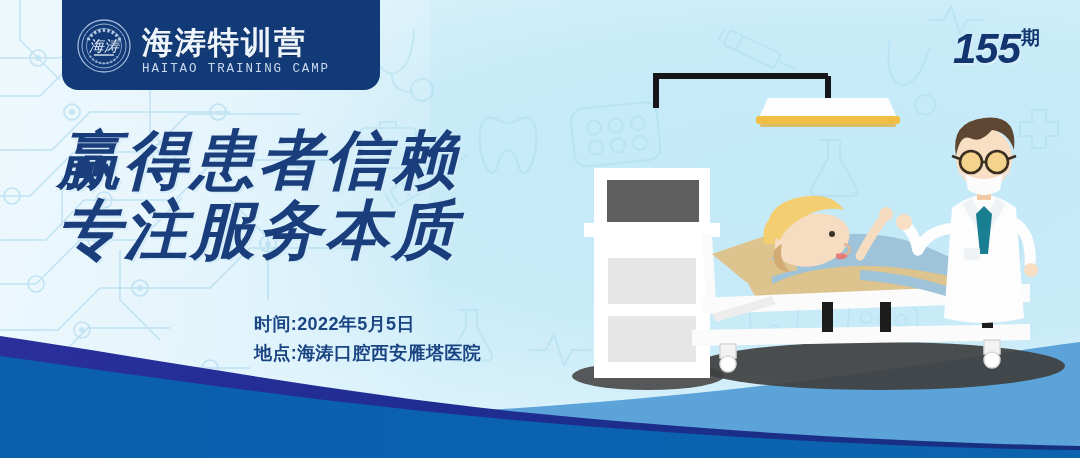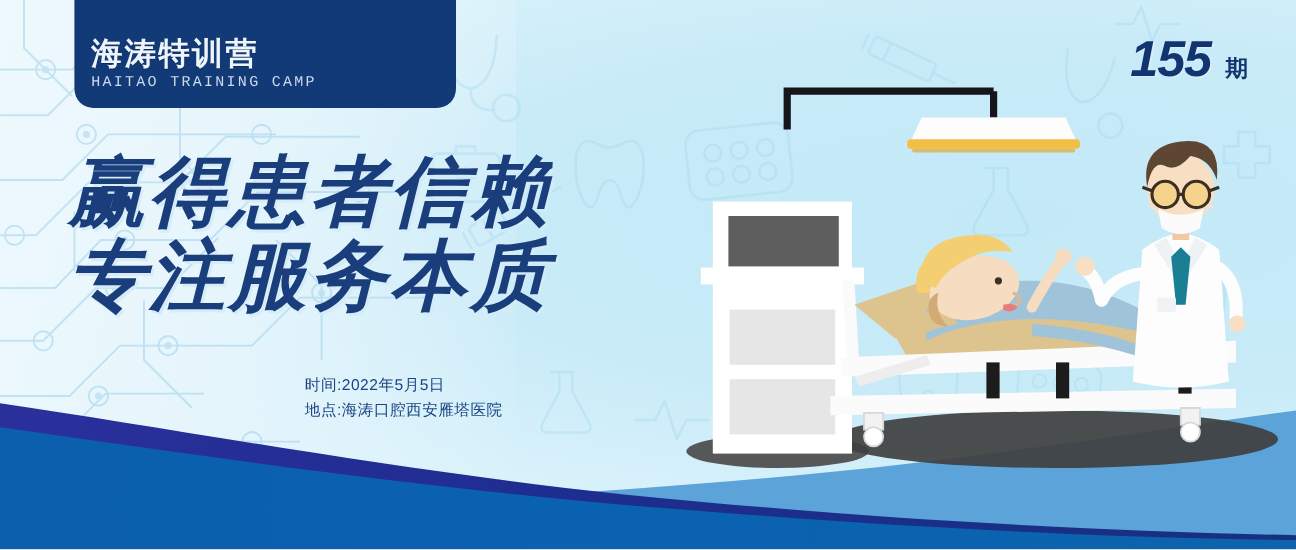--- a/index.html
+++ b/index.html
@@ -34,33 +34,33 @@
     position:absolute; left:62px; top:-24px;
     width:318px; height:114px;
     background:#113a77;
     border-radius:0 0 16px 16px;
     display:flex; align-items:flex-end; gap:10px;
     padding:0 0 14px 14px;
   }
   .seal{ width:56px; height:56px; flex:0 0 56px; position:relative; margin-bottom:2px;}
   .brand{ display:flex; flex-direction:column; justify-content:flex-end; }
   .brand-cn{
-    font-size:26px; font-weight:bold; color:#eef4fb; letter-spacing:2px;
+    font-size:31px; font-weight:bold; color:#eef4fb; letter-spacing:2px;
     line-height:1.02; font-family:"Liberation Serif", serif;
     text-shadow:0 1px 0 rgba(0,0,0,.25);
   }
   .brand-en{
     font-size:12.5px; color:#cdd9ec; letter-spacing:1.9px;
     margin-top:3px; font-weight:500;font-family:Liberation Mono, monospace;
   }
 
   
   .issue{
     position:absolute; right:40px; top:28px;
-    display:flex; align-items:flex-end; gap:12px;
+    display:flex; gap:1px;
     color:#12356f;
   }
   .issue-num{
     font-size:42px; font-weight:bold; font-style:italic;
     letter-spacing:-1px; line-height:1;
     text-shadow:1.5px 1.5px 0 #d9eefa;
   }
   .issue-unit{ font-size:19px; font-weight:bold; line-height:1; padding-bottom:3px; }
 
   
@@ -69,21 +69,21 @@
     font-size:64px; font-weight:bold; font-style:italic;
     color:#1a3d7c; line-height:1.03; letter-spacing:3px;
     font-family:"Liberation Sans", sans-serif;
     text-shadow:2px 2px 0 rgba(210,235,248,.85);
     white-space:nowrap;
   }
   .hl-line + .hl-line{ margin-top:4px; }
 
   
   .meta{ position:absolute; left:206px; top:310px; color:#1b4483; }
-  .meta-row{ font-size:13px; font-weight:normal; line-height:1.62; letter-spacing:.4px; white-space:nowrap;padding-left:48px;}
+  .meta-row{ font-size:18px; font-weight:bold; line-height:1.62; letter-spacing:.4px; white-space:nowrap;padding-left:48px;}
 
   
   .scene{ position:absolute; left:560px; top:58px; width:520px; height:340px; }
 </style>
 </head>
 <body>
 
 <div id="poster">
 
   <div class="bg-base"></div>
@@ -348,20 +348,31 @@
       <circle cx="344" cy="164" r="8" fill="#f8dfc4"></circle>
 
       <path d="M456 166 q16 12 14 40" fill="none" stroke="#fdfdfd" stroke-width="11" stroke-linecap="round"></path>
       <circle cx="471" cy="212" r="7" fill="#f8dfc4"></circle>
 
       <rect x="404" y="190" width="16" height="12" rx="2" fill="#f0f3f5"></rect>
     </g>
   </svg>
 
   <div class="banner">
+    <div class="seal">
+      <svg viewBox="0 0 56 56" width="56" height="56">
+        <circle cx="28" cy="28" r="26" fill="none" stroke="#9fb4d6" stroke-width="1.3"></circle>
+        <circle cx="28" cy="28" r="22" fill="none" stroke="#9fb4d6" stroke-width="1"></circle>
+        <circle cx="28" cy="28" r="17.5" fill="none" stroke="#8fa8ce" stroke-width=".9"></circle>
+        <path d="M12 22 a18 18 0 0 1 32 0" fill="none" stroke="#b9c9e3" stroke-width="3.2" stroke-dasharray="2.4 2.2"></path>
+        <path d="M14 38 a17 17 0 0 0 28 0" fill="none" stroke="#8fa8ce" stroke-width="2.4" stroke-dasharray="1.8 2"></path>
+        <text x="28" y="33" text-anchor="middle" font-family="Liberation Serif, serif" font-size="15" font-style="italic" fill="#e8eef8">海涛</text>
+        <path d="M18 37 h20" stroke="#dfe7f3" stroke-width="1.4"></path>
+      </svg>
+    </div>
     <div class="brand">
       <div class="brand-cn">海涛特训营</div>
       <div class="brand-en">HAITAO TRAINING CAMP</div>
     </div>
   </div>
 
   <div class="issue">
     <span class="issue-num">155</span>
     <span class="issue-unit">期</span>
   </div>

